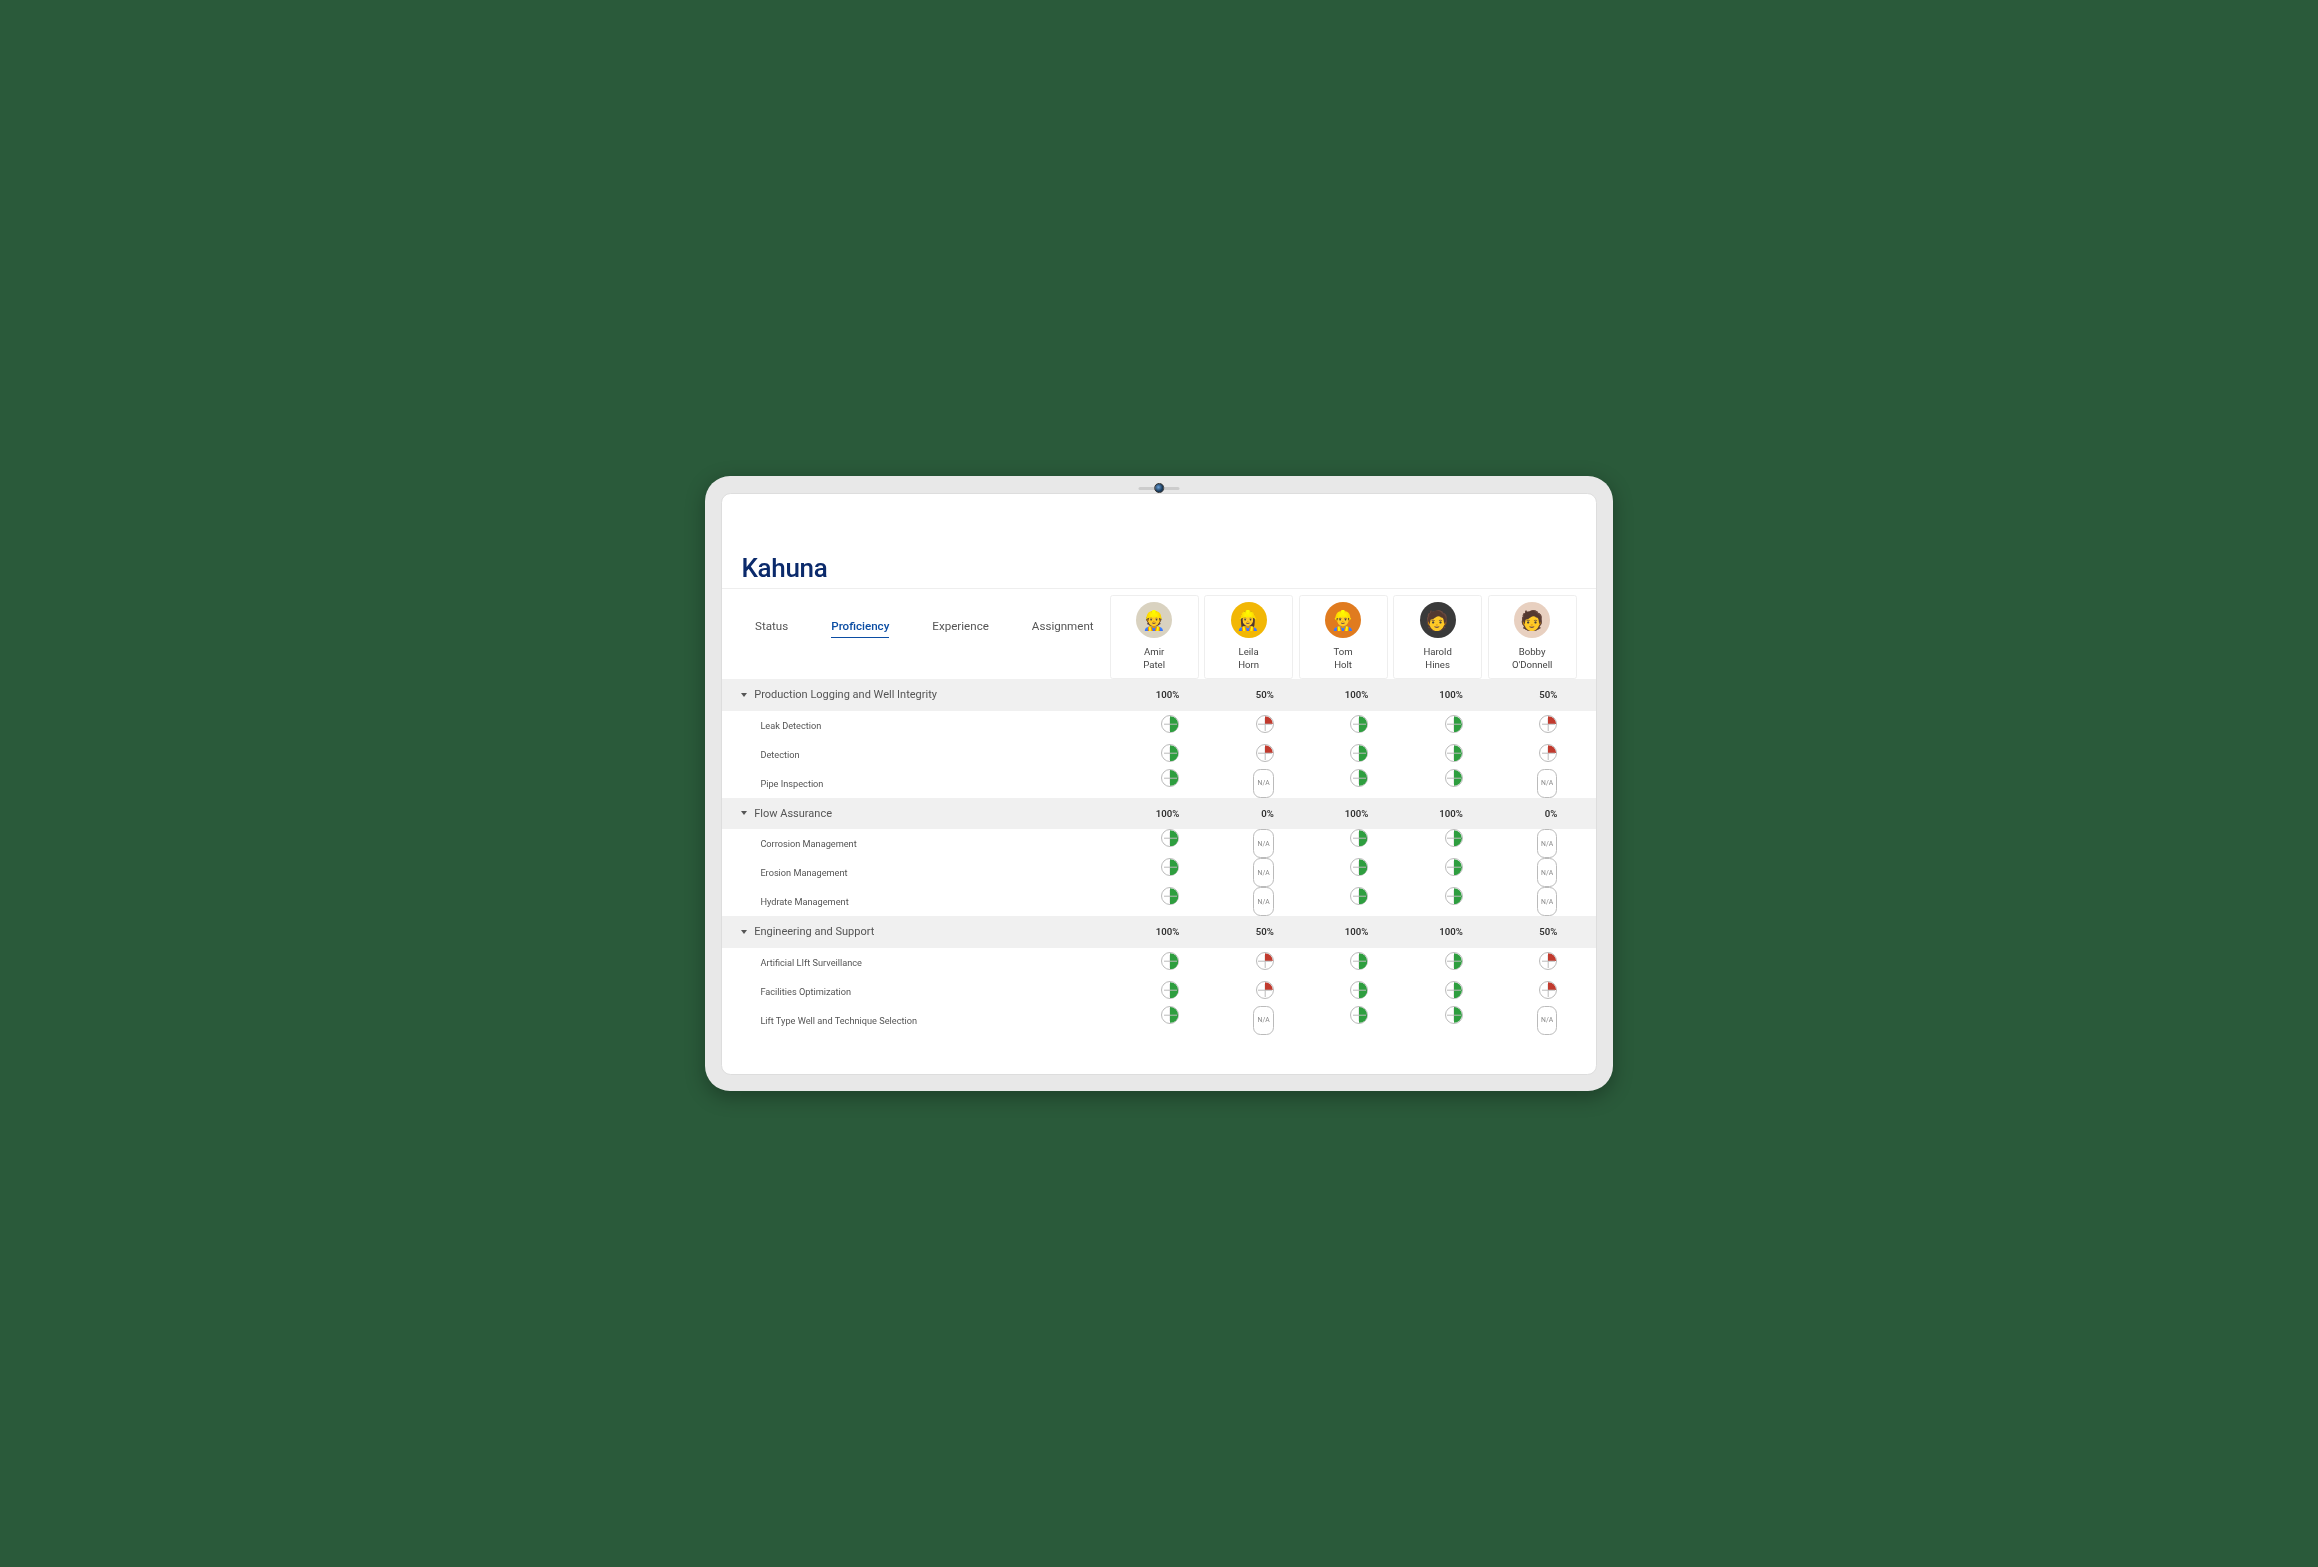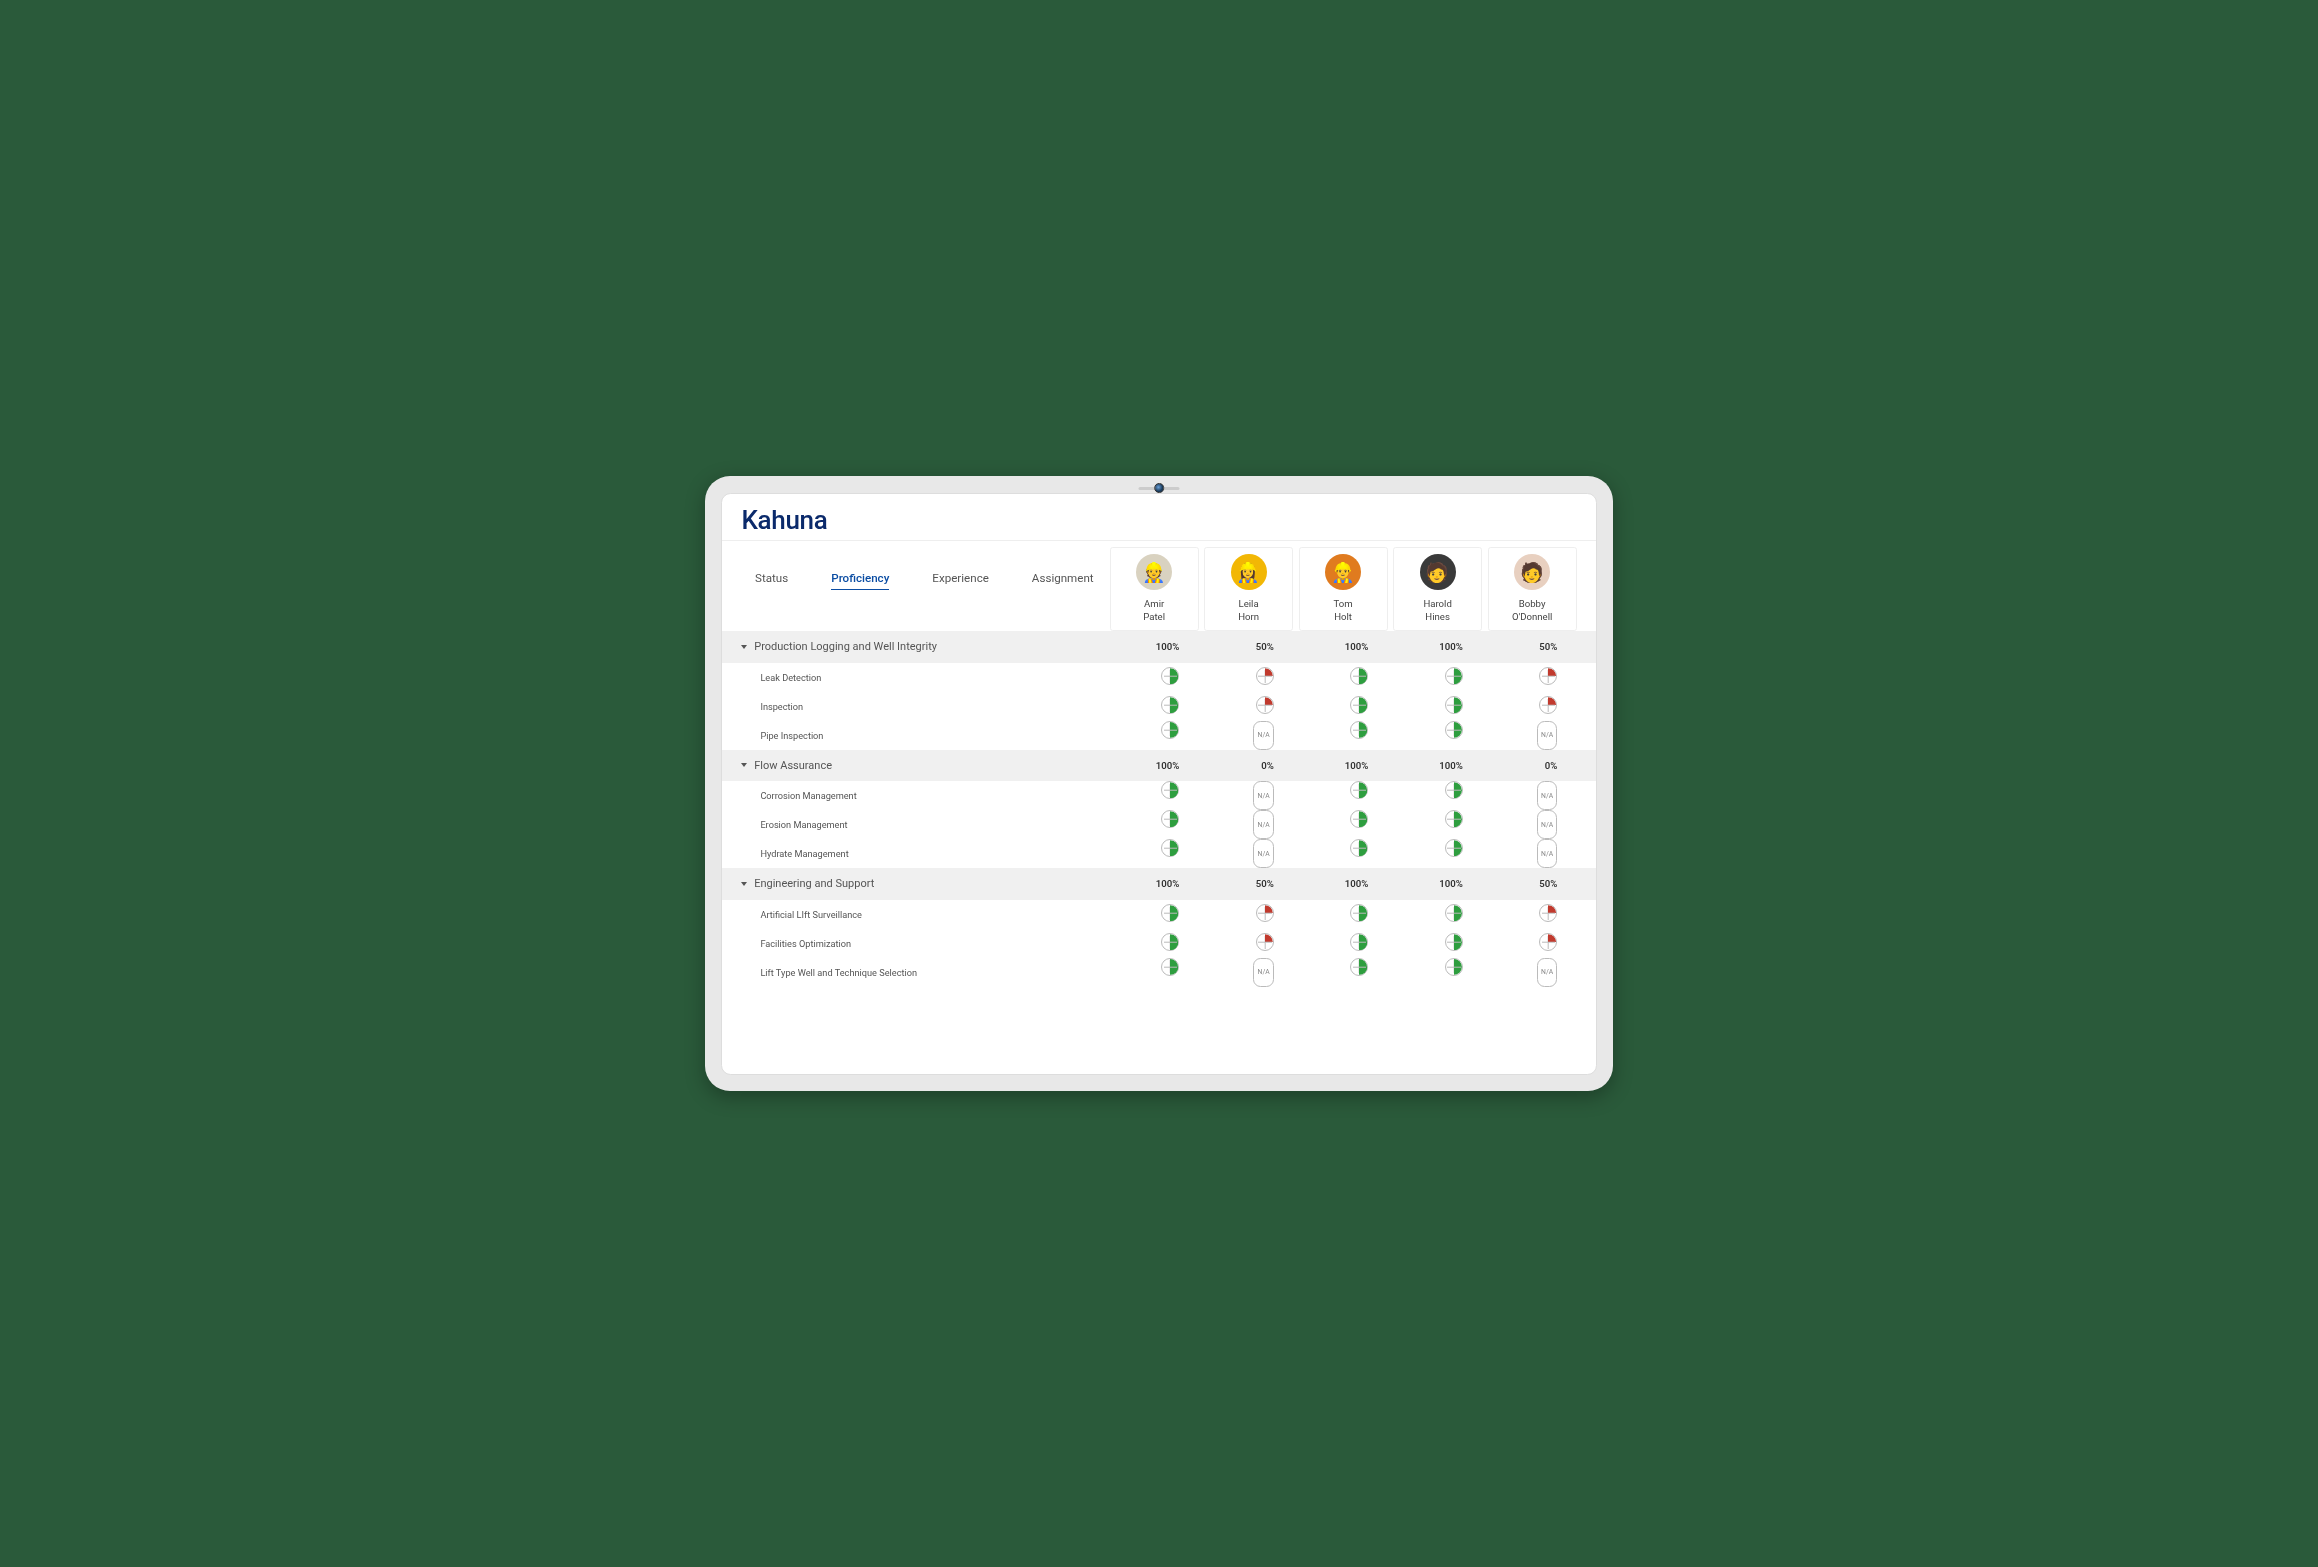--- a/index.html
+++ b/index.html
@@ -46,20 +46,21 @@
   .screen {
     background: #fff;
     border-radius: 9.6px;
     border: 0.7px solid #ddd;
     overflow: hidden;
     height: 582px;
     position: relative;
   }
   .app {
     padding: 11px 19px 0 19px;
+    margin-top: 48px;
   }
   .brand {
     font-size: 26px;
     font-weight: 500;
     color: #0b2a6b;
     letter-spacing: -0.3px;
     margin-bottom: 5.5px;
   }
   .toolbar {
     display: flex;
@@ -296,21 +297,21 @@
             <div class="cells">
               <div class="cell"><span class="pie"><span class="seg-ne green"></span><span class="seg-se green"></span></span></div>
               <div class="cell"><span class="pie"><span class="seg-ne red"></span></span></div>
               <div class="cell"><span class="pie"><span class="seg-ne green"></span><span class="seg-se green"></span></span></div>
               <div class="cell"><span class="pie"><span class="seg-ne green"></span><span class="seg-se green"></span></span></div>
               <div class="cell"><span class="pie"><span class="seg-ne red"></span></span></div>
             </div>
           </div>
           <div class="mrow skill">
             <div class="label-col indent">
-              <span>Inspection</span>
+              <span>Detection</span>
             </div>
             <div class="cells">
               <div class="cell"><span class="pie"><span class="seg-ne green"></span><span class="seg-se green"></span></span></div>
               <div class="cell"><span class="pie"><span class="seg-ne red"></span></span></div>
               <div class="cell"><span class="pie"><span class="seg-ne green"></span><span class="seg-se green"></span></span></div>
               <div class="cell"><span class="pie"><span class="seg-ne green"></span><span class="seg-se green"></span></span></div>
               <div class="cell"><span class="pie"><span class="seg-ne red"></span></span></div>
             </div>
           </div>
           <div class="mrow skill">

